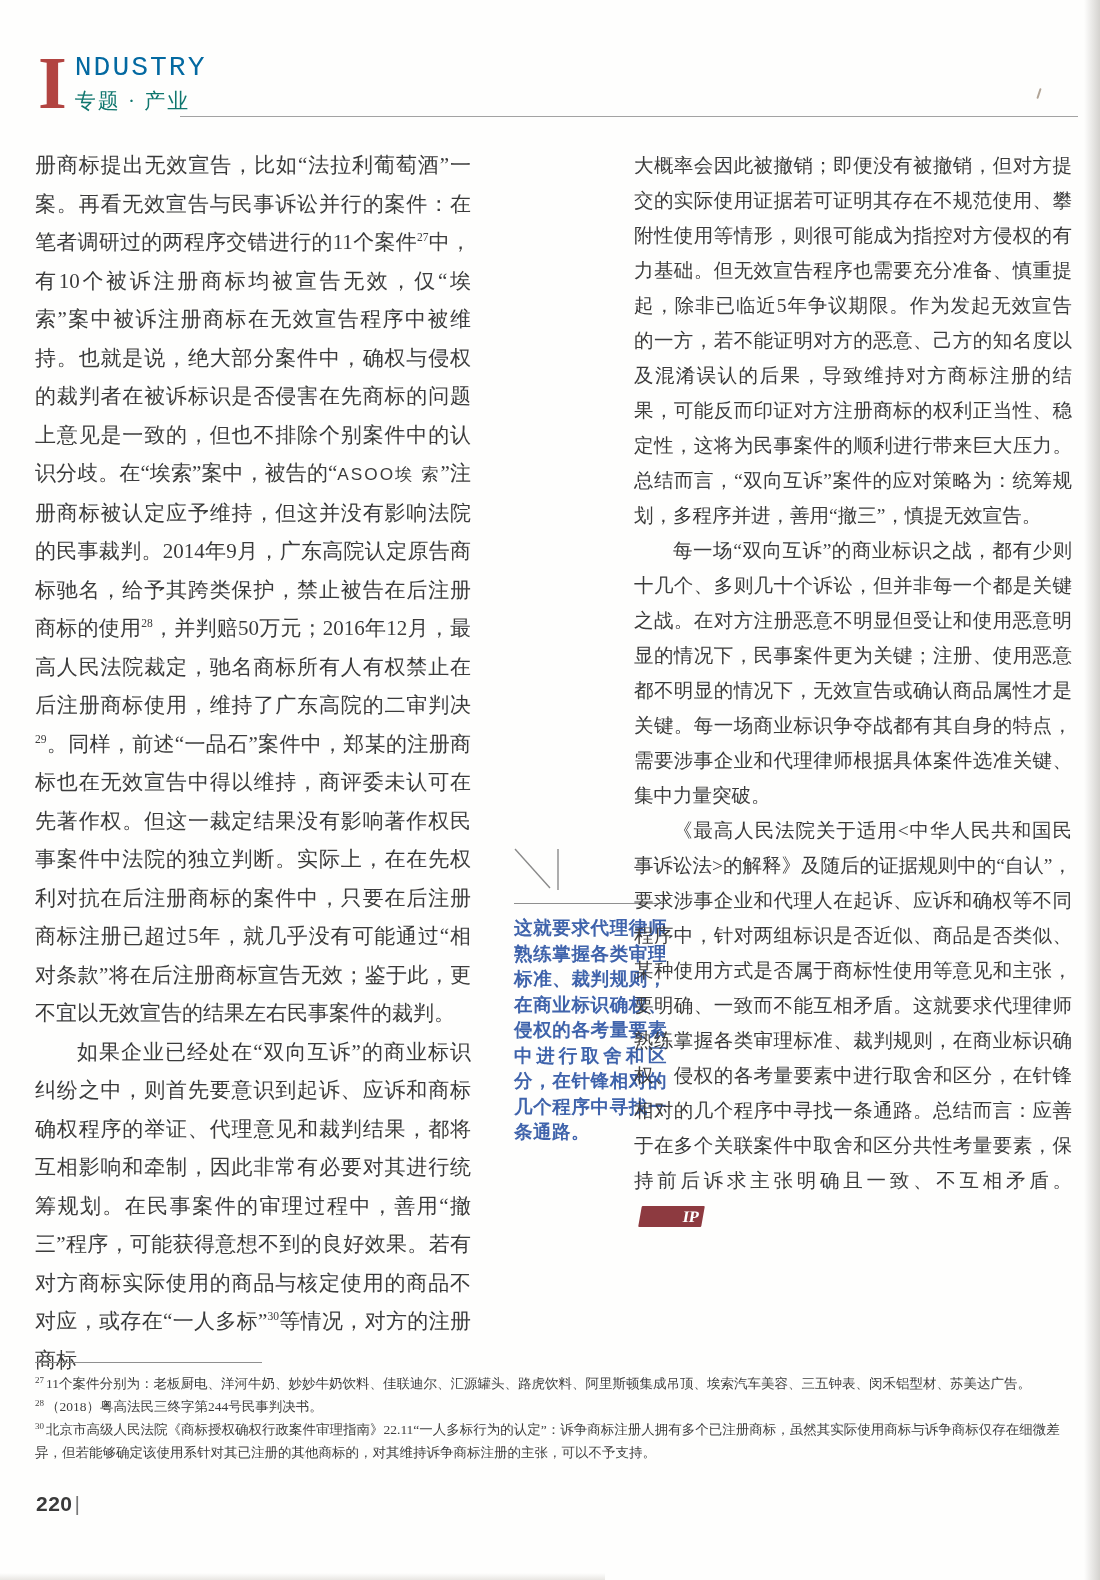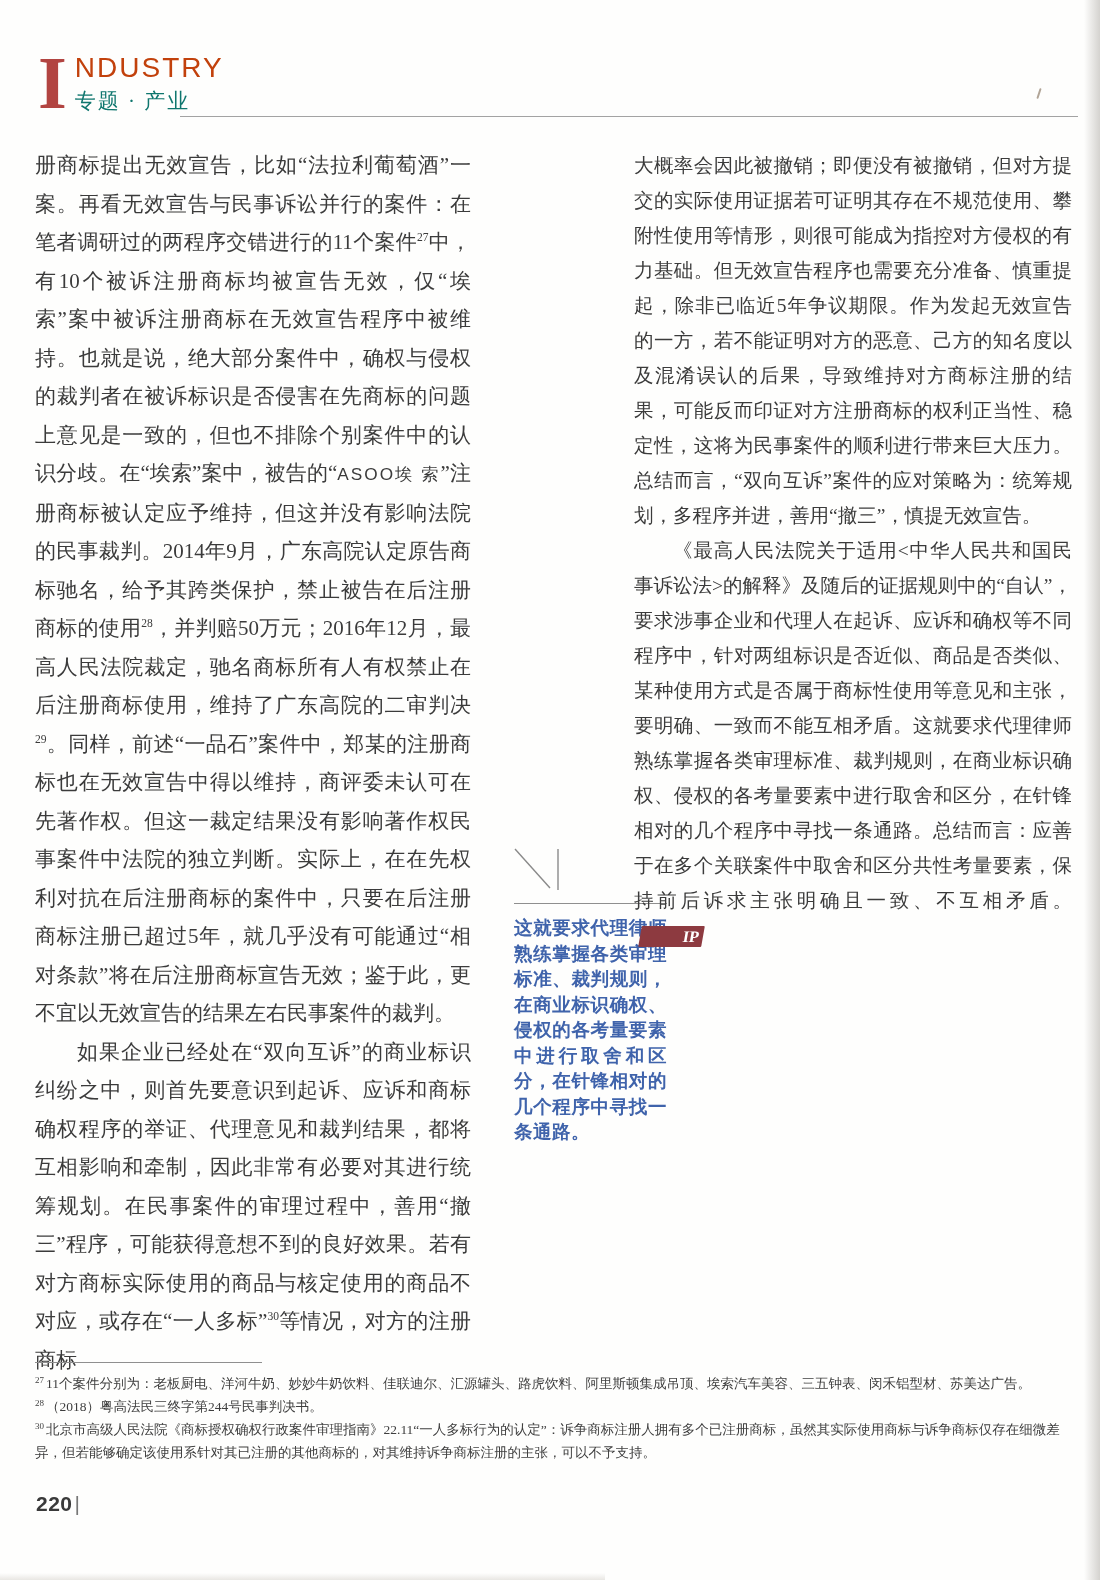--- a/index.html
+++ b/index.html
@@ -31,23 +31,23 @@
   .masthead{
     position:absolute;left:38px;top:52px;display:flex;align-items:flex-start;
   }
   .dropcap{
     font-family:"Liberation Serif","DejaVu Serif",serif;
     font-weight:bold;font-size:74px;line-height:.85;
     color:#b24441;letter-spacing:0;
   }
   .masthead-text{margin-left:8px;}
   .masthead-en{
-    font-family:Liberation Sans, sans-serif;
+    font-family:Liberation Mono, monospace;
     font-size:28px;line-height:1;letter-spacing:2px;
-    color:#c2410c;margin-top:2px;
+    color:#0369a1;margin-top:2px;
   }
   .masthead-cn{
     font-size:21px;line-height:1;color:#0f766e;margin-top:9px;letter-spacing:2px;
   }
   .header-rule{
     position:absolute;left:180px;right:22px;top:116px;height:1px;background:#a3a3a3;
   }
   
   .col{position:absolute;text-align:justify;}
   .col p{margin:0;}
@@ -139,20 +139,21 @@
         <line x1="1" y1="1" x2="36" y2="40" stroke="#8a8a8a" stroke-width="1.4"></line>
         <line x1="44" y1="1" x2="44" y2="42" stroke="#8a8a8a" stroke-width="1.4"></line>
       </svg>
     </span>
     <div class="pq-rule"></div>
     <p class="pq-text" style="color:#3f63ab;">这就要求代理律师熟练掌握各类审理标准、裁判规则，在商业标识确权、侵权的各考量要素中进行取舍和区分，在针锋相对的几个程序中寻找一条通路。</p>
   </aside>
 
   <div class="col col-right">
     <p class="body-para">大概率会因此被撤销；即便没有被撤销，但对方提交的实际使用证据若可证明其存在不规范使用、攀附性使用等情形，则很可能成为指控对方侵权的有力基础。但无效宣告程序也需要充分准备、慎重提起，除非已临近5年争议期限。作为发起无效宣告的一方，若不能证明对方的恶意、己方的知名度以及混淆误认的后果，导致维持对方商标注册的结果，可能反而印证对方注册商标的权利正当性、稳定性，这将为民事案件的顺利进行带来巨大压力。总结而言，“双向互诉”案件的应对策略为：统筹规划，多程序并进，善用“撤三”，慎提无效宣告。</p>
+    <p class="body-para indent">每一场“双向互诉”的商业标识之战，都有少则十几个、多则几十个诉讼，但并非每一个都是关键之战。在对方注册恶意不明显但受让和使用恶意明显的情况下，民事案件更为关键；注册、使用恶意都不明显的情况下，无效宣告或确认商品属性才是关键。每一场商业标识争夺战都有其自身的特点，需要涉事企业和代理律师根据具体案件选准关键、集中力量突破。</p>
     <p class="body-para indent"><span>《最高人民法院关于适用&lt;中华人民共和国民事诉讼法&gt;的解释》及随后的证据规则中的“自认”，要求涉事企业和代理人在起诉、应诉和确权等不同程序中，针对两组标识是否近似、商品是否类似、某种使用方式是否属于商标性使用等意见和主张，要明确、一致而不能互相矛盾。这就要求代理律师熟练掌握各类审理标准、裁判规则，在商业标识确权、侵权的各考量要素中进行取舍和区分，在针锋相对的几个程序中寻找一条通路。总结而言：应善于在多个关联案件中取舍和区分共性考量要素，保持前后诉求主张明确且一致、不互相矛盾。</span><span class="ip-mark">IP</span></p>
   </div>
 
   <div class="fn-rule"></div>
   <div class="footnotes">
     <p class="fn-item"><sup>27</sup><span>11个案件分别为：老板厨电、洋河牛奶、妙妙牛奶饮料、佳联迪尔、汇源罐头、路虎饮料、阿里斯顿集成吊顶、埃索汽车美容、三五钟表、闵禾铝型材、苏美达广告。</span></p>
     <p class="fn-item"><sup>28</sup><span>（2018）粤高法民三终字第244号民事判决书。</span></p>
     <p class="fn-item"><sup>30</sup><span>北京市高级人民法院《商标授权确权行政案件审理指南》22.11“一人多标行为的认定”：诉争商标注册人拥有多个已注册商标，虽然其实际使用商标与诉争商标仅存在细微差异，但若能够确定该使用系针对其已注册的其他商标的，对其维持诉争商标注册的主张，可以不予支持。</span></p>
   </div>
 

